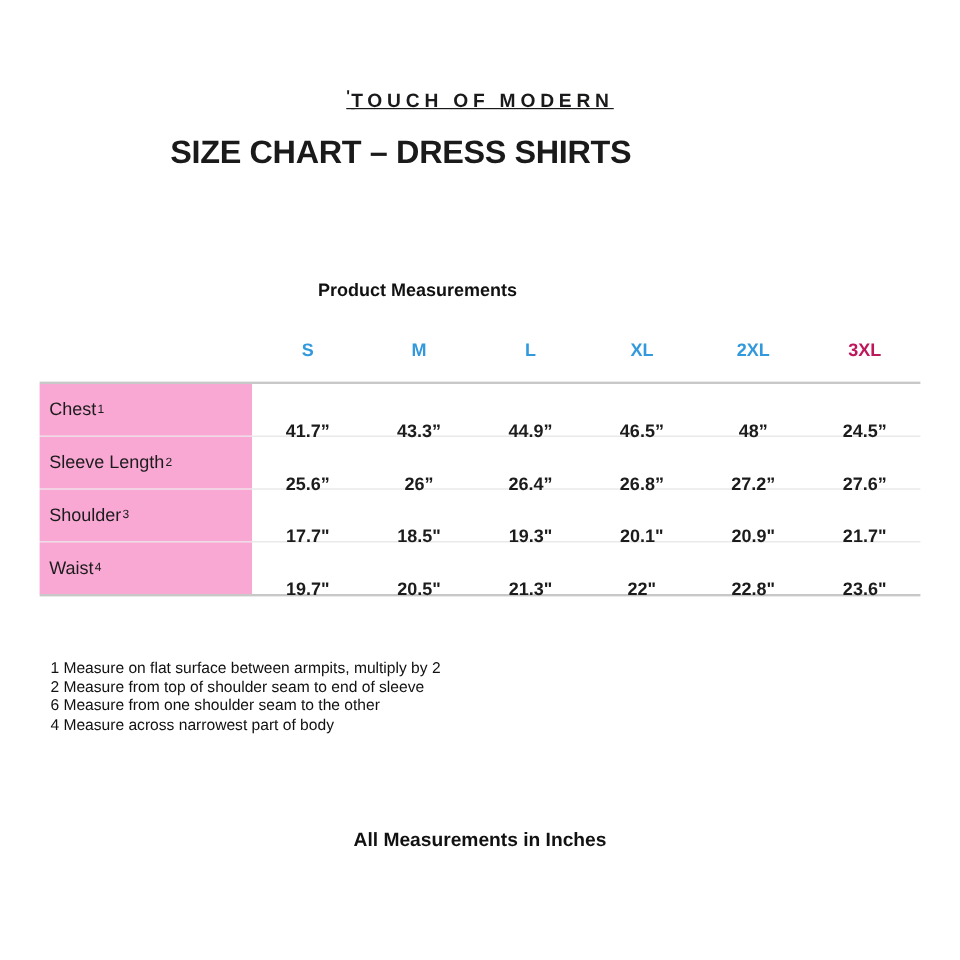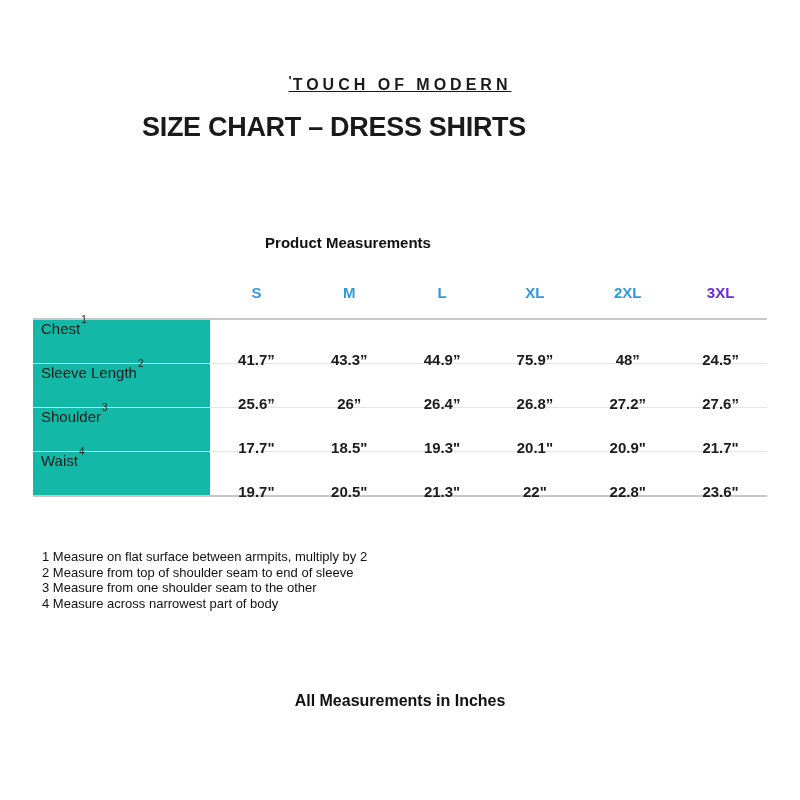--- a/index.html
+++ b/index.html
@@ -69,23 +69,23 @@
   }
   .t-row {
     display: flex;
     height: 43px;
     align-items: stretch;
     border-bottom: 1px solid #e4e4e4;
   }
   .t-row:last-child { border-bottom: none; }
   .label-cell {
     width: 177px;
-    background: #14b8a6;
-    display: flex;
-    align-items: flex-start;
+    background: #f9a8d4;
+    display: flex;
+    align-items: center;
     padding-left: 8px;
     box-sizing: border-box;
     font-size: 15px;
     font-weight: 400;
     color: #1c1c1c;
   }
   .label-cell sup {
     font-size: 10px;
     line-height: 0;
     margin-left: 1px;
@@ -128,34 +128,34 @@
 
 <div class="abs caption">Product Measurements</div>
 
 <div class="abs cols">
   <div class="spacer"></div>
   <div class="col-h" style="color: rgb(51, 153, 221);">S</div>
   <div class="col-h" style="color: rgb(51, 153, 221);">M</div>
   <div class="col-h" style="color: rgb(51, 153, 221);">L</div>
   <div class="col-h" style="color: rgb(51, 153, 221);">XL</div>
   <div class="col-h" style="color: rgb(51, 153, 221);">2XL</div>
-  <div class="col-h" style="color: #6d28d9;">3XL</div>
+  <div class="col-h" style="color: #be185d;">3XL</div>
 </div>
 
 <div class="abs size-table">
 
   <div class="t-row">
     <div class="label-cell">
       <span>Chest</span>
         <sup>1</sup>
     </div>
     <div class="val-cell">41.7”</div>
     <div class="val-cell">43.3”</div>
     <div class="val-cell">44.9”</div>
-    <div class="val-cell">75.9”</div>
+    <div class="val-cell">46.5”</div>
     <div class="val-cell">48”</div>
     <div class="val-cell">24.5”</div>
   </div>
 
   <div class="t-row">
     <div class="label-cell">
       <span>Sleeve Length</span>
         <sup>2</sup>
     </div>
     <div class="val-cell">25.6”</div>
@@ -190,17 +190,17 @@
     <div class="val-cell">22"</div>
     <div class="val-cell">22.8"</div>
     <div class="val-cell">23.6"</div>
   </div>
 
 </div>
 
 <div class="abs footnotes">
   <div>1 Measure on flat surface between armpits, multiply by 2</div>
   <div>2 Measure from top of shoulder seam to end of sleeve</div>
-  <div>3 Measure from one shoulder seam to the other</div>
+  <div>6 Measure from one shoulder seam to the other</div>
   <div>4 Measure across narrowest part of body</div>
 </div>
 
 <div class="abs bottom-note">All Measurements in Inches</div>
 
 </body></html>

